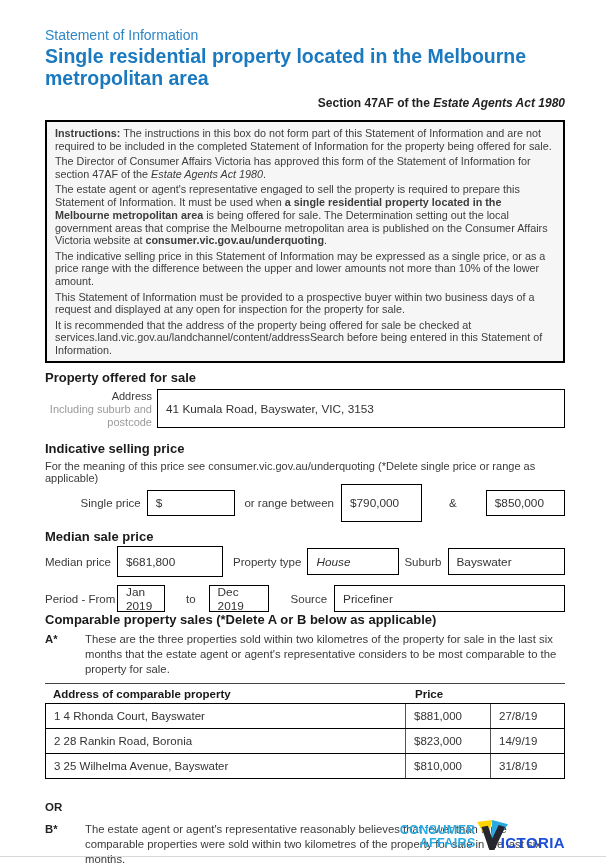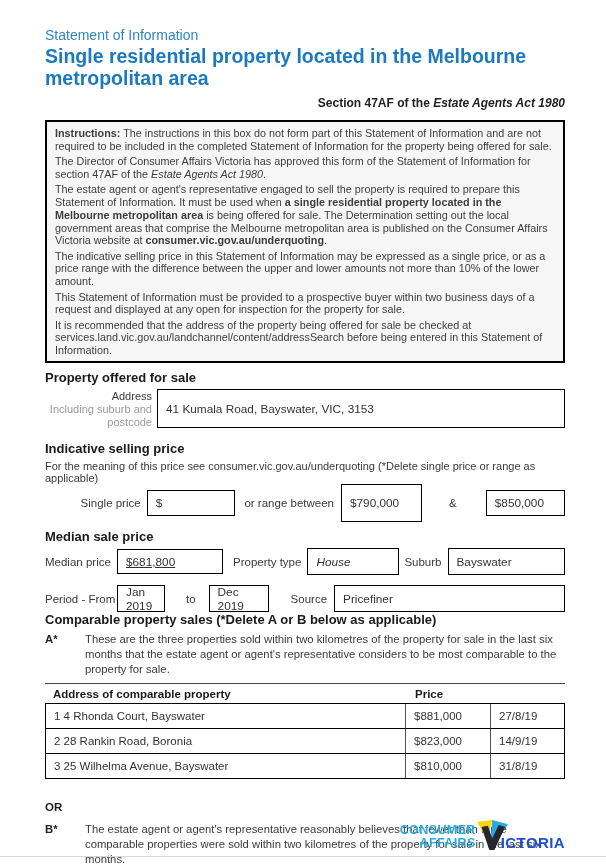--- a/index.html
+++ b/index.html
@@ -46,21 +46,21 @@
   .price-row { display:flex; align-items:center; margin-top:6px; height:26px; }
   .price-row .lbl-sp { width:106px; text-align:right; padding-right:6px; }
   .bx-sp  { width:92px; height:26px; }
   .or-rng { margin:0 7px 0 9px; }
   .bx-lo  { width:84px; height:38px; }
   .amp    { margin:0 29px 0 27px; }
   .bx-hi  { width:82px; height:26px; }
 
   .med-row1 { display:flex; align-items:center; margin-top:4px; height:27px; }
   .med-row1 .lbl-mp { width:72px; padding-right:7px; }
-  .bx-mp { width:106px; height:25px;text-decoration:underline; }
+  .bx-mp { width:106px; height:31px; }
   .lbl-pt { margin-left:10px; padding-right:6px; }
   .bx-pt { width:92px; height:27px; font-style:italic; }
   .lbl-sb { margin-left:5px; padding-right:6px; }
   .bx-sb { flex:1; height:27px; }
 
   .med-row2 { display:flex; align-items:center; margin-top:10px; height:27px; }
   .med-row2 .lbl-pd { width:72px; padding-right:7px; }
   .bx-from { width:48px; height:27px; }
   .lbl-to { margin:0 13px 0 21px; }
   .bx-to { width:60px; height:27px; }

